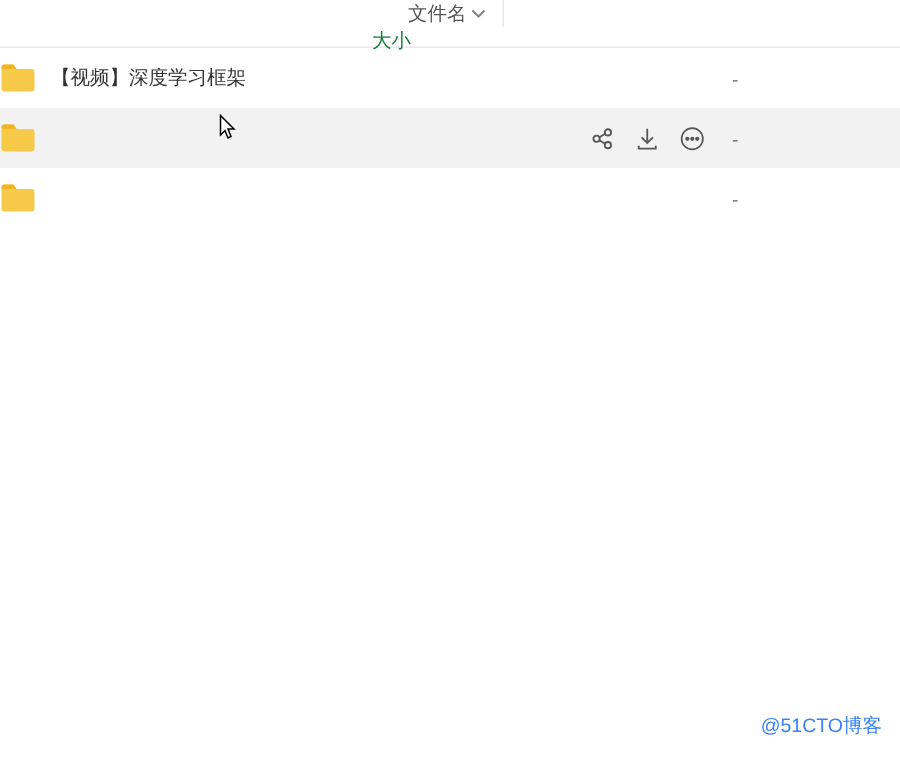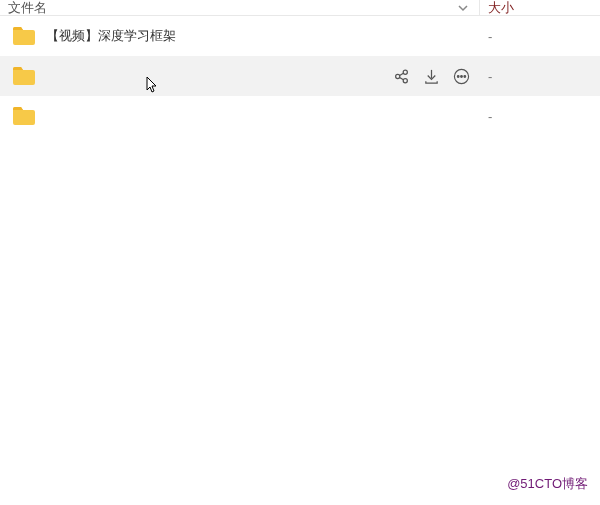--- a/index.html
+++ b/index.html
@@ -12,41 +12,42 @@
       font-size: 13px;
       color: #333;
       background: #fff;
       width: 600px;
       height: 505px;
       position: relative;
       overflow: hidden;
     }
     .header {
       display: flex;
-      height: 16px;
+      height: 32px;
       border-bottom: 1px solid #e8e8e8;
       align-items: center;
+      flex-direction: column;
     }
     .header-col-name {
       flex: 1;
       display: flex;
       align-items: center;
       justify-content: space-between;
       padding: 0 8px;
       border-right: 1px solid #e8e8e8;
       height: 100%;
       cursor: pointer;
     }
     .header-col-name .label {
       color: #555;
     }
     .header-col-size {
       width: 120px;
       padding: 0 8px;
-      color: #7f1d1d;
+      color: #15803d;
       height: 100%;
       display: flex;
       align-items: center;
       cursor: pointer;
     }
     .chevron {
       width: 16px;
       height: 16px;
       display: inline-flex;
       align-items: center;
@@ -63,21 +64,21 @@
       height: 40px;
       align-items: center;
     }
     .file-row.hovered {
       background: #f2f2f2;
     }
     .file-name-cell {
       flex: 1;
       display: flex;
       align-items: center;
-      padding-left: 12px;
+      padding-left: 0;
       gap: 10px;
       position: relative;
       min-width: 0;
       text-align: right;
     }
     .file-size-cell {
       width: 120px;
       padding: 0 8px;
       color: #777;
     }
@@ -119,21 +120,21 @@
       left: 142px;
       top: 76px;
       width: 16px;
       height: 20px;
       pointer-events: none;
     }
     .watermark {
       position: absolute;
       bottom: 12px;
       right: 12px;
-      color: #701a75;
+      color: #3b82f6;
       font-size: 13px;
     }
   </style>
 </head>
 <body>
 
 <div class="header">
   <div class="header-col-name">
     <span class="label">文件名</span>
     <span class="chevron">

